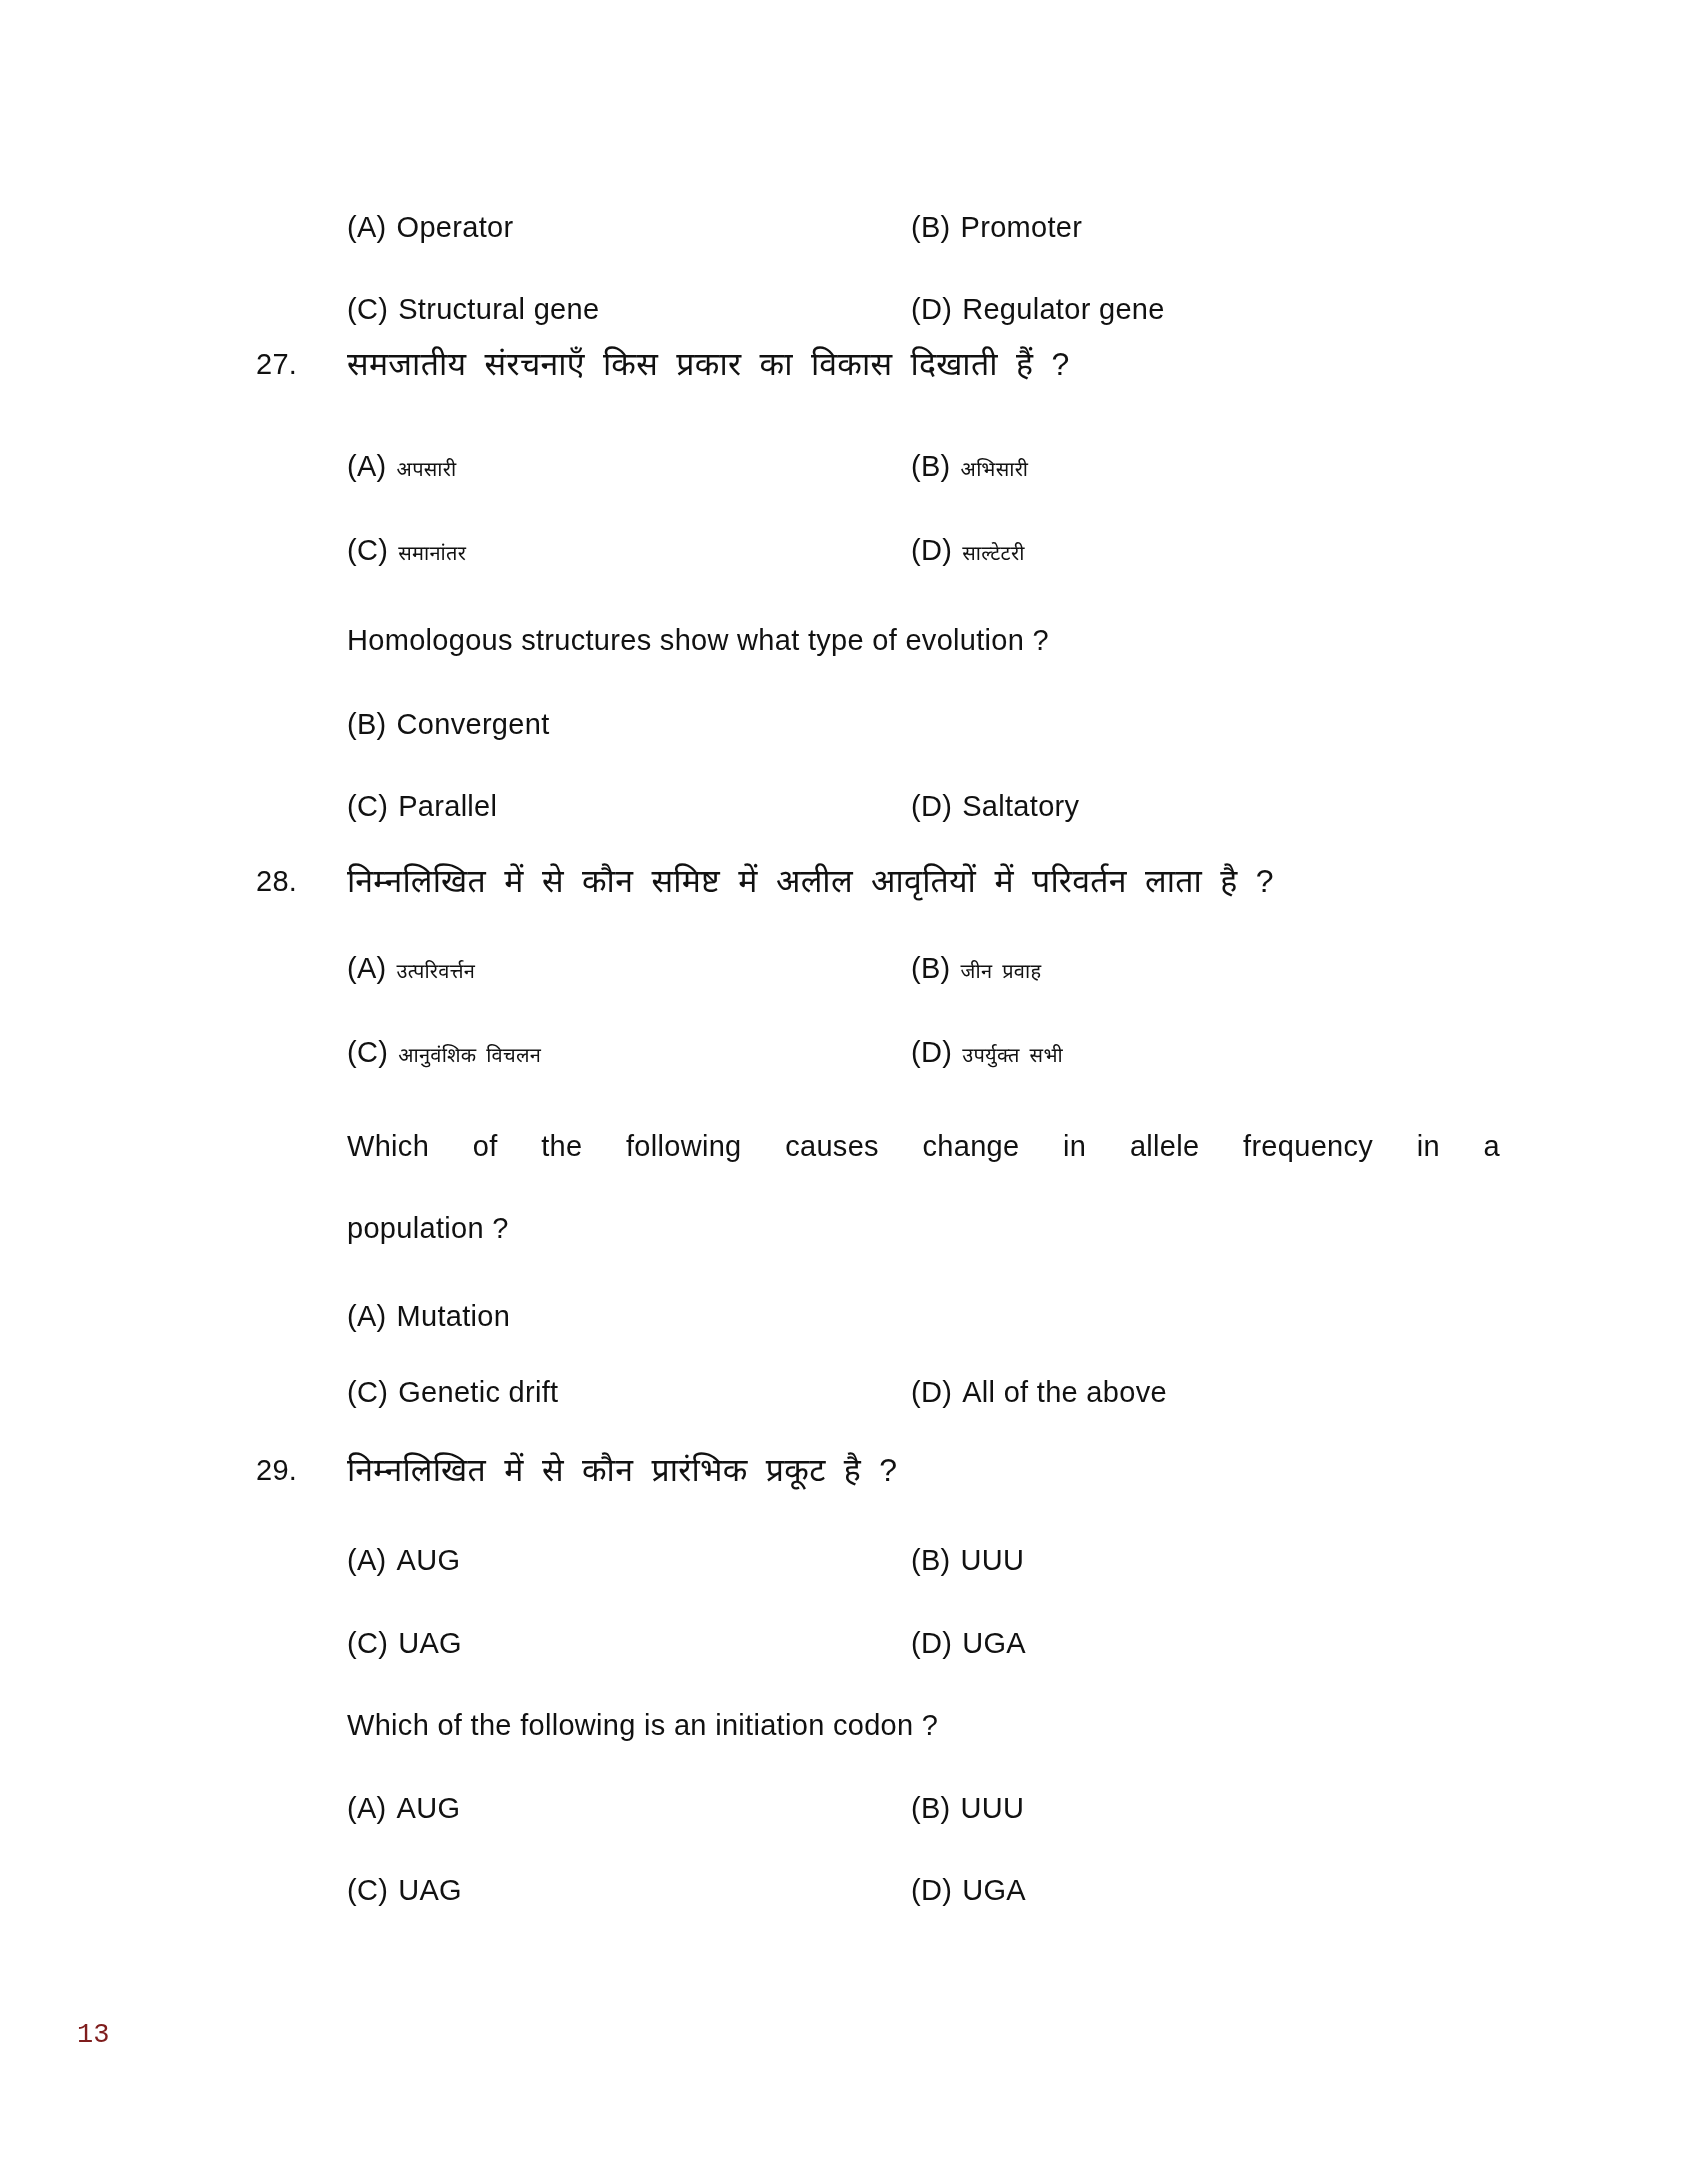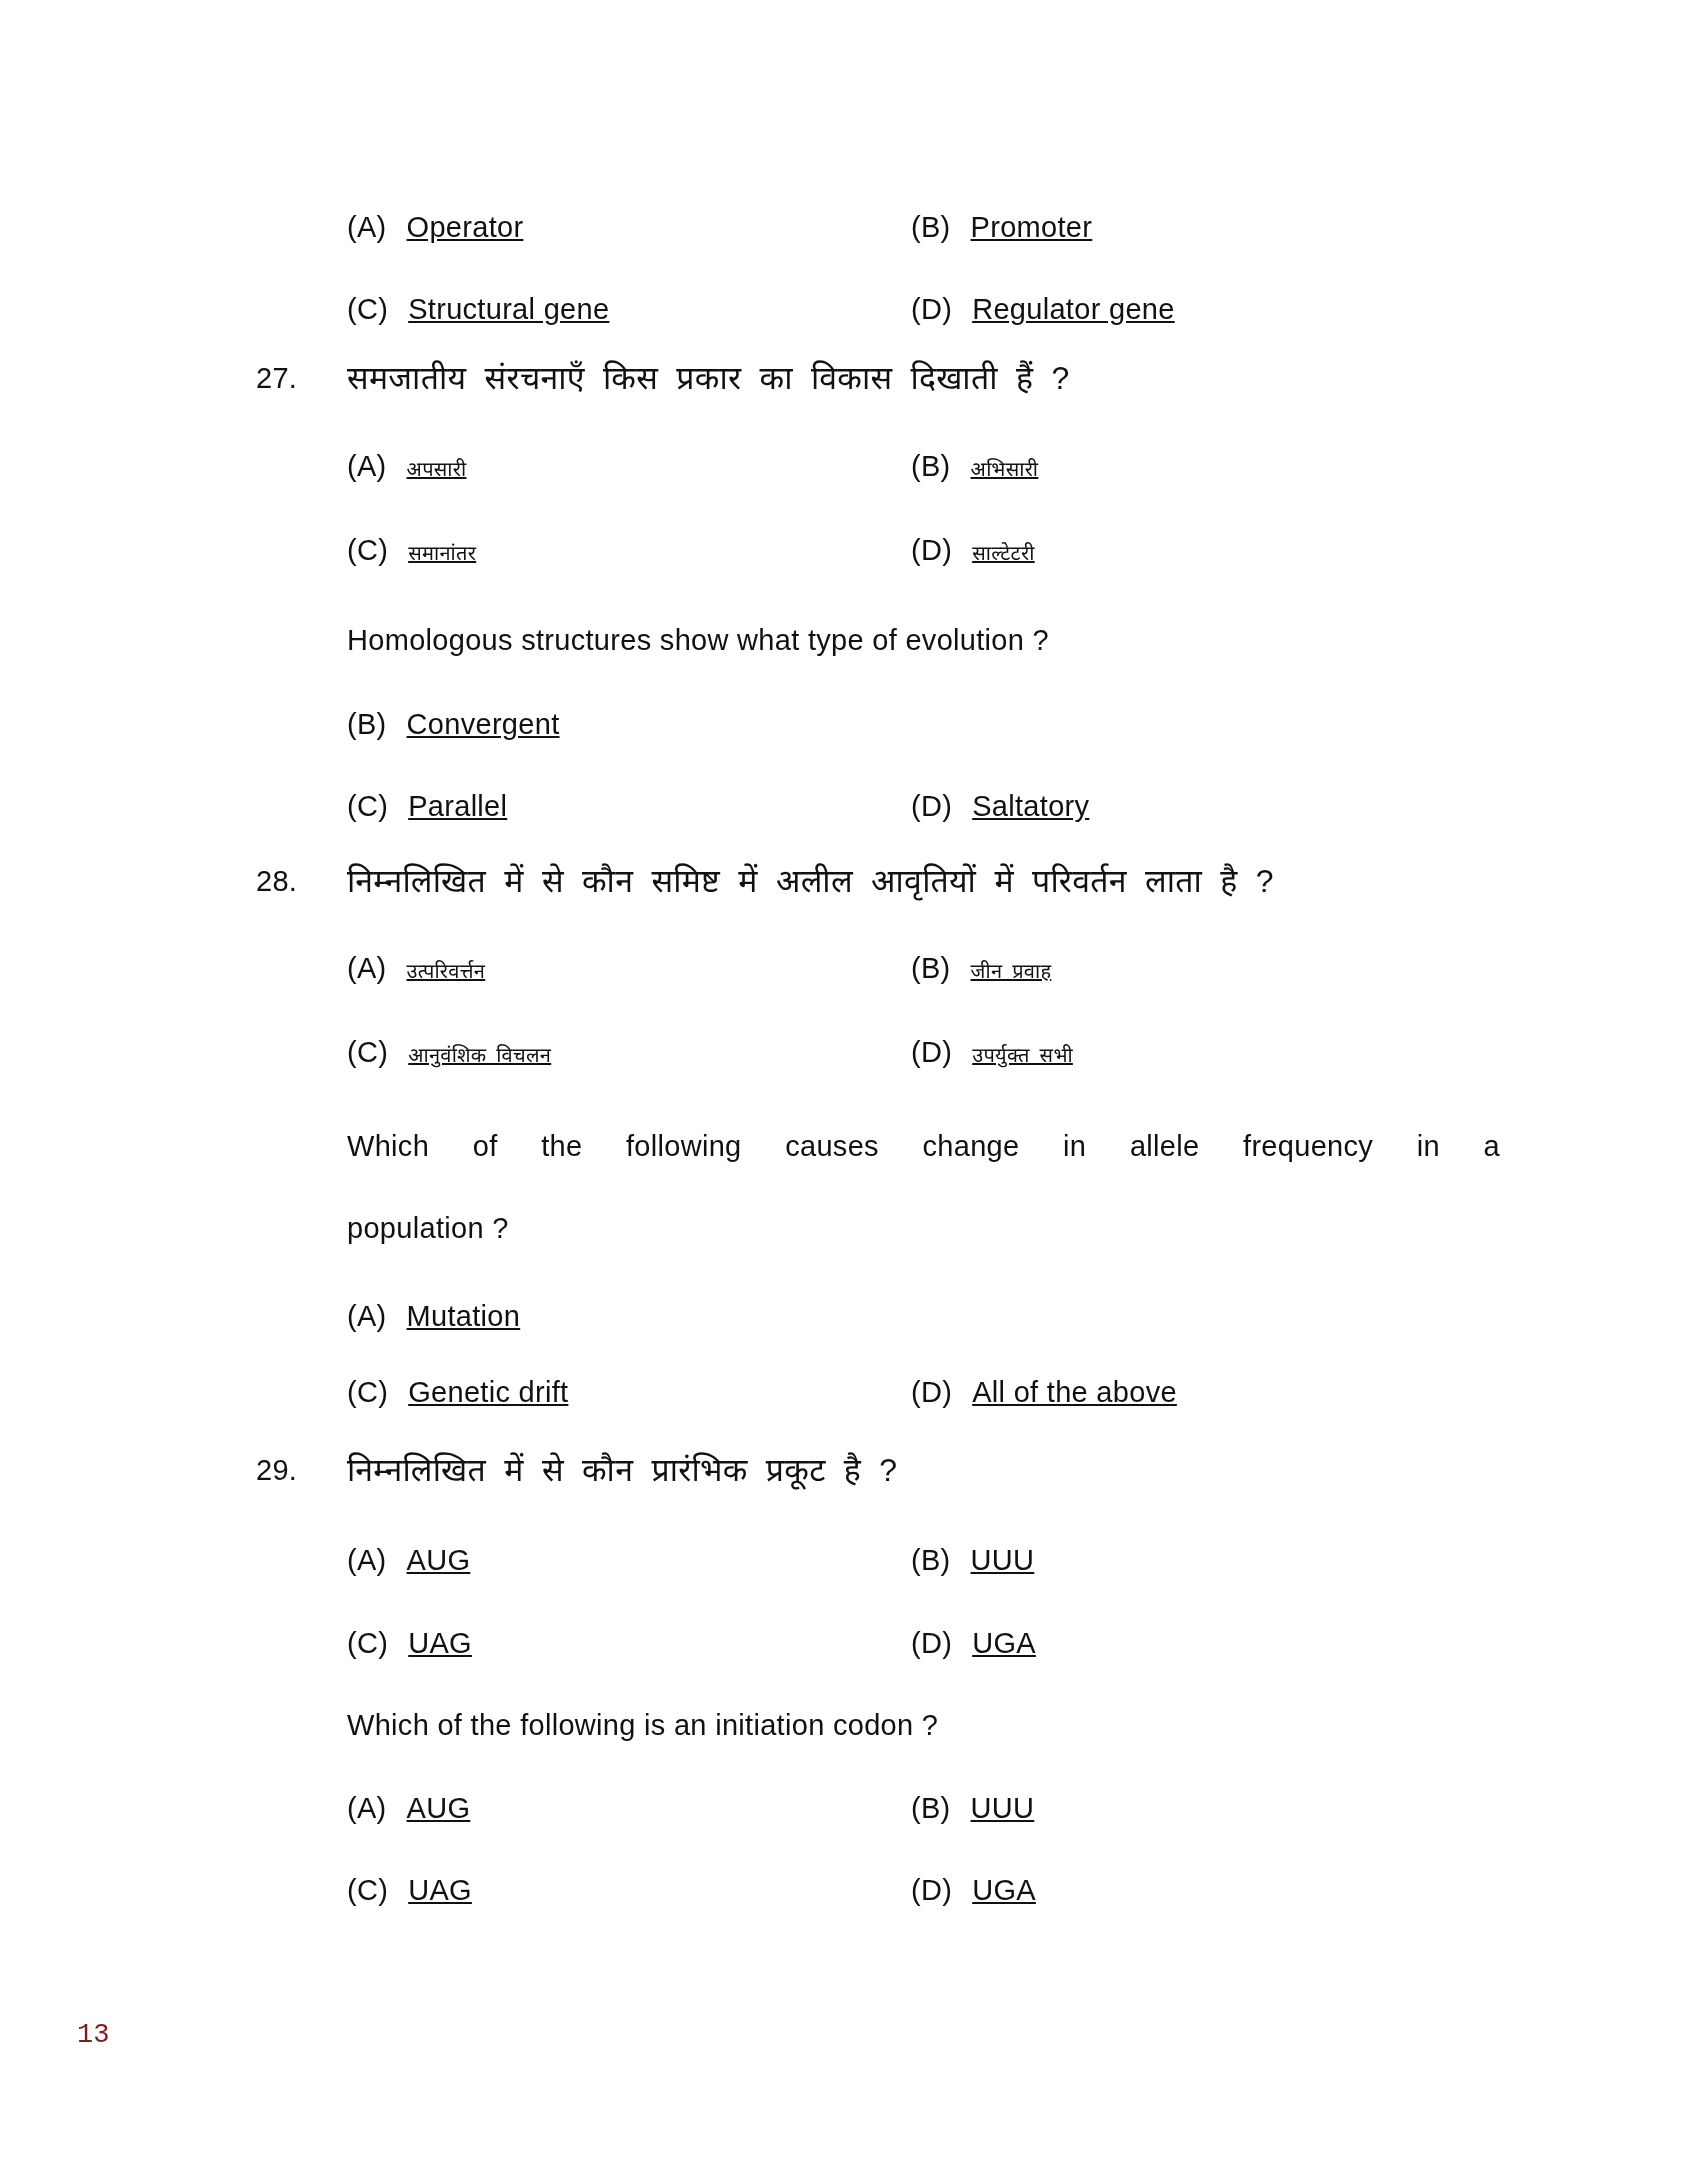--- a/index.html
+++ b/index.html
@@ -46,21 +46,21 @@
     display: flex;
   }
   .optrow .cell-a {
     width: 564px;
     flex: 0 0 564px;
   }
   .optrow .cell-b {
     flex: 1;
   }
   .okey { display: inline-block; }
-  .otext { margin-left: 20px; text-decoration: underline; }
+  .otext { margin-left: 10px; }
   .jline {
     white-space: normal;
     text-align: justify;
     text-align-last: justify;
     -moz-text-align-last: justify;
     width: 1153px;
   }
   .pageno {
     position: absolute;
     left: 0;
@@ -79,21 +79,21 @@
 
   <div class="line optrow" style="top:207px">
     <div class="cell-a"><span class="okey">(A)</span><span class="otext">Operator</span></div>
     <div class="cell-b"><span class="okey">(B)</span><span class="otext">Promoter</span></div>
   </div>
   <div class="line optrow" style="top:289px">
     <div class="cell-a"><span class="okey">(C)</span><span class="otext">Structural gene</span></div>
     <div class="cell-b"><span class="okey">(D)</span><span class="otext">Regulator gene</span></div>
   </div>
 
-  <div class="line" style="top:358px">
+  <div class="line" style="top:344px">
     <span class="qnum">27.</span>
     <span class="deva-q" lang="hi">समजातीय संरचनाएँ किस प्रकार का विकास दिखाती हैं ?</span>
   </div>
   <div class="line optrow" style="top:446px">
     <div class="cell-a"><span class="okey">(A)</span><span class="otext deva" lang="hi">अपसारी</span></div>
     <div class="cell-b"><span class="okey">(B)</span><span class="otext deva" lang="hi">अभिसारी</span></div>
   </div>
   <div class="line optrow" style="top:530px">
     <div class="cell-a"><span class="okey">(C)</span><span class="otext deva" lang="hi">समानांतर</span></div>
     <div class="cell-b"><span class="okey">(D)</span><span class="otext deva" lang="hi">साल्टेटरी</span></div>

